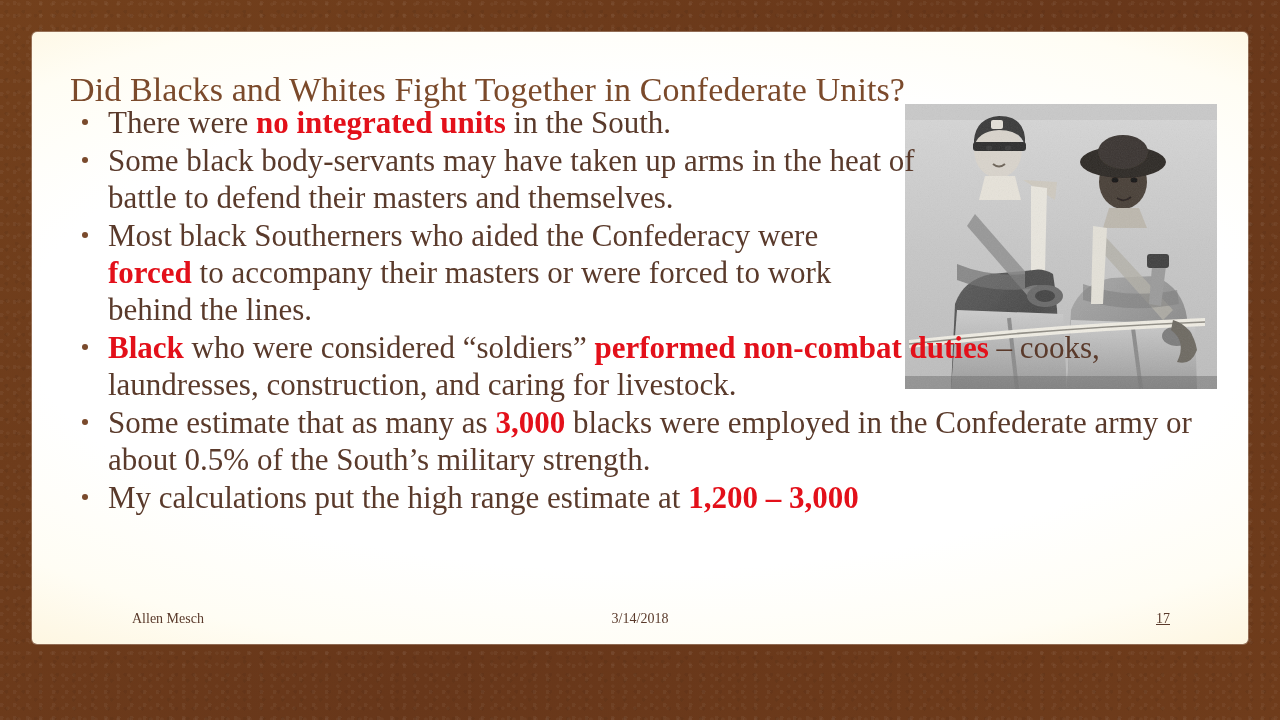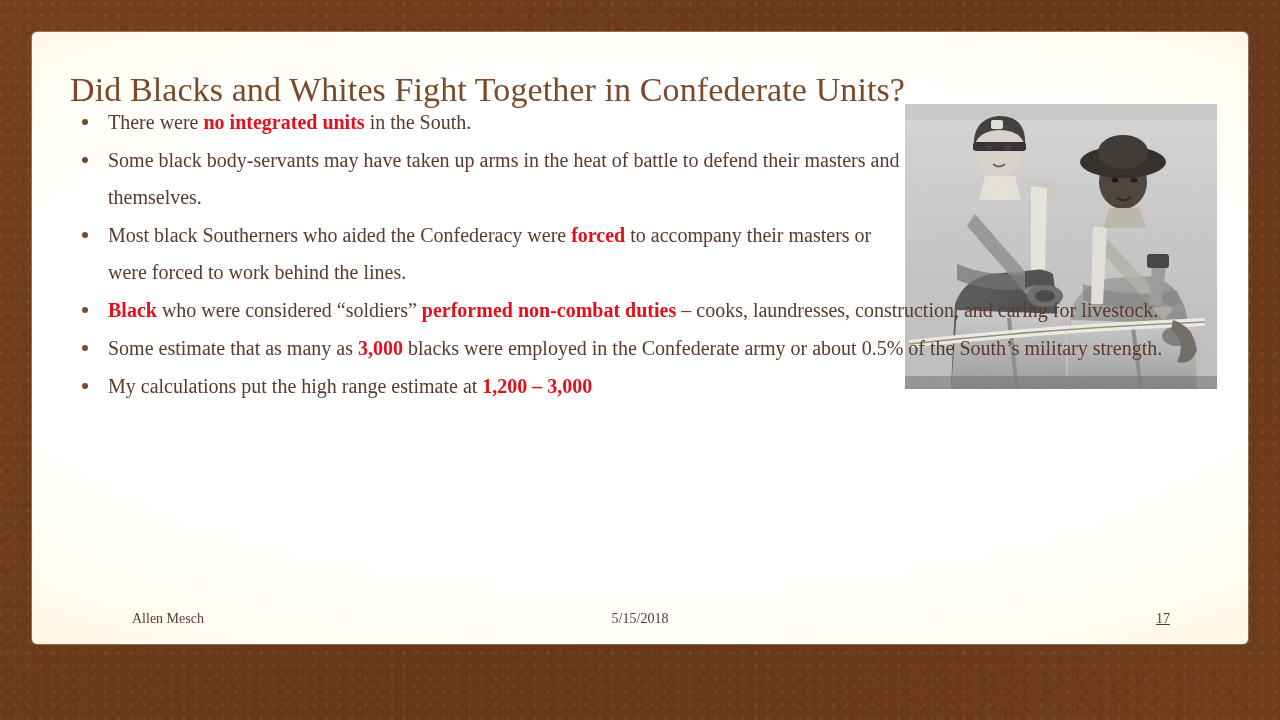--- a/index.html
+++ b/index.html
@@ -70,21 +70,21 @@
   }
   #photo-frame svg { display: block; }
 
   
   #bullet-list {
     position: absolute;
     left: 38px;
     top: 72px;
     width: 1145px;
     color: #5a3a2b;
-    font-size: 20px;
+    font-size: 31px;
     line-height: 37px;
   }
   .bullet-row {
     position: relative;
     padding-left: 38px;
     margin-bottom: 1px;
   }
   .bullet-dot {
     position: absolute;
     left: 12px;
@@ -276,18 +276,18 @@
         <span class="bullet-dot"></span>
         <span class="bullet-text bullet-wide">
           <span>My calculations put the high range estimate at </span><span class="em-red">1,200 – 3,000</span>
         </span>
       </div>
 
     </div>
 
     <div id="slide-footer">
       <span id="footer-author">Allen Mesch</span>
-      <span id="footer-date">5/15/2018</span>
+      <span id="footer-date">3/14/2018</span>
       <span id="footer-page">17</span>
     </div>
 
   </div>
 </div>
 
 </body></html>

